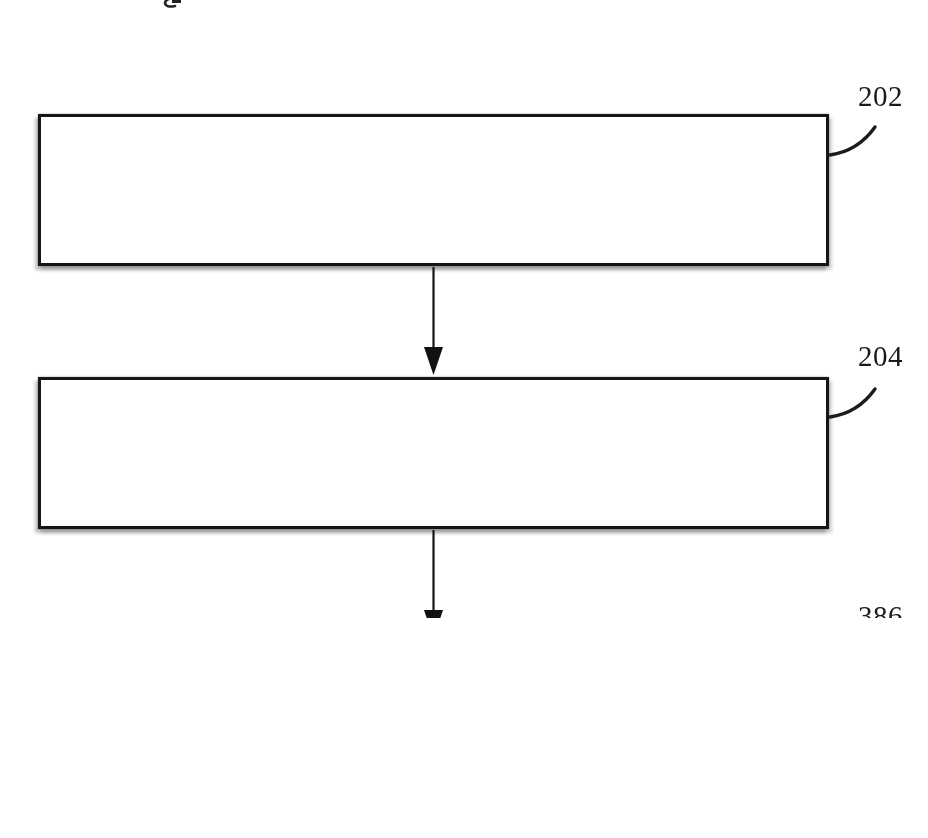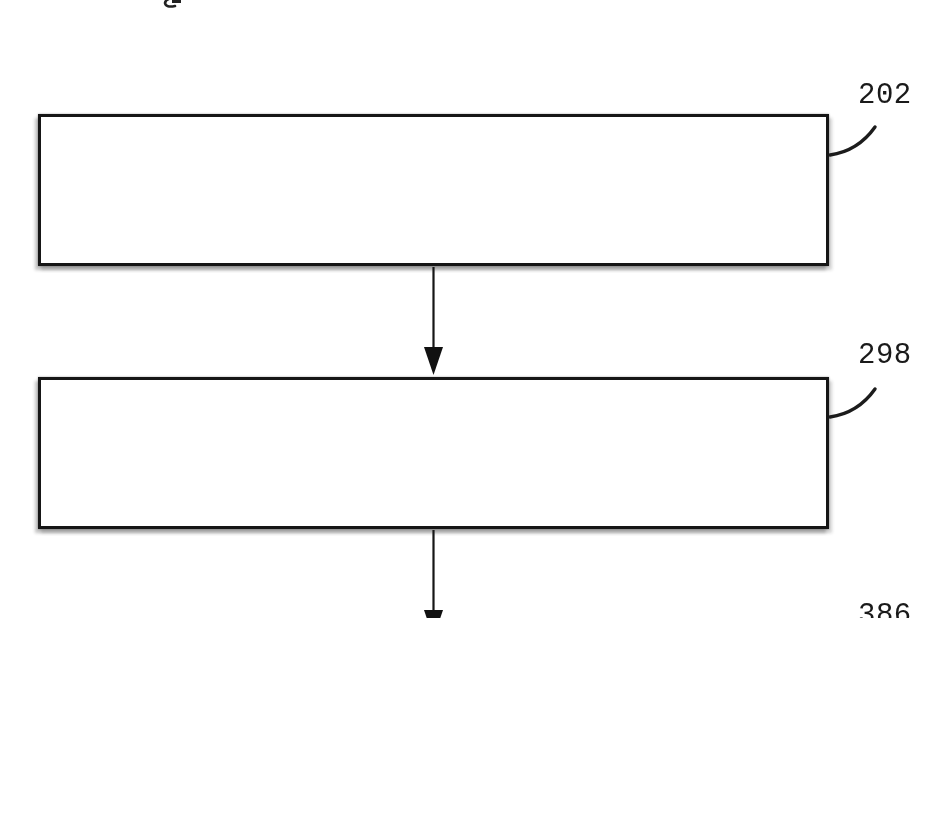--- a/index.html
+++ b/index.html
@@ -6,21 +6,21 @@
     margin: 0;
     padding: 0;
     background: #ffffff;
   }
   #canvas {
     position: relative;
     width: 928px;
     height: 618px;
     background: #ffffff;
     overflow: hidden;
-    font-family: Liberation Mono, monospace;
+    font-family: Liberation Serif, serif;
   }
   .step-box {
     position: absolute;
     left: 38px;
     width: 791px;
     height: 152px;
     box-sizing: border-box;
     border: 3px solid #161616;
     background: #ffffff;
     
@@ -73,21 +73,21 @@
     <span class="box-content"></span>
   </div>
   <div class="step-box" id="box-2">
     <span class="box-content"></span>
   </div>
   <div class="step-box" id="box-3">
     <span class="box-content"></span>
   </div>
 
   <span class="ref-label" id="label-1">202</span>
-  <span class="ref-label" id="label-2">298</span>
+  <span class="ref-label" id="label-2">204</span>
   <span class="ref-label" id="label-3">386</span>
 
   <svg id="overlay-svg" viewBox="0 0 928 838" xmlns="http://www.w3.org/2000/svg">
 
     <g>
       <line class="shaft" x1="433.5" y1="267" x2="433.5" y2="351"></line>
       <polygon class="head" points="424,347 443,347 433.5,375"></polygon>
     </g>
 
     <g>

